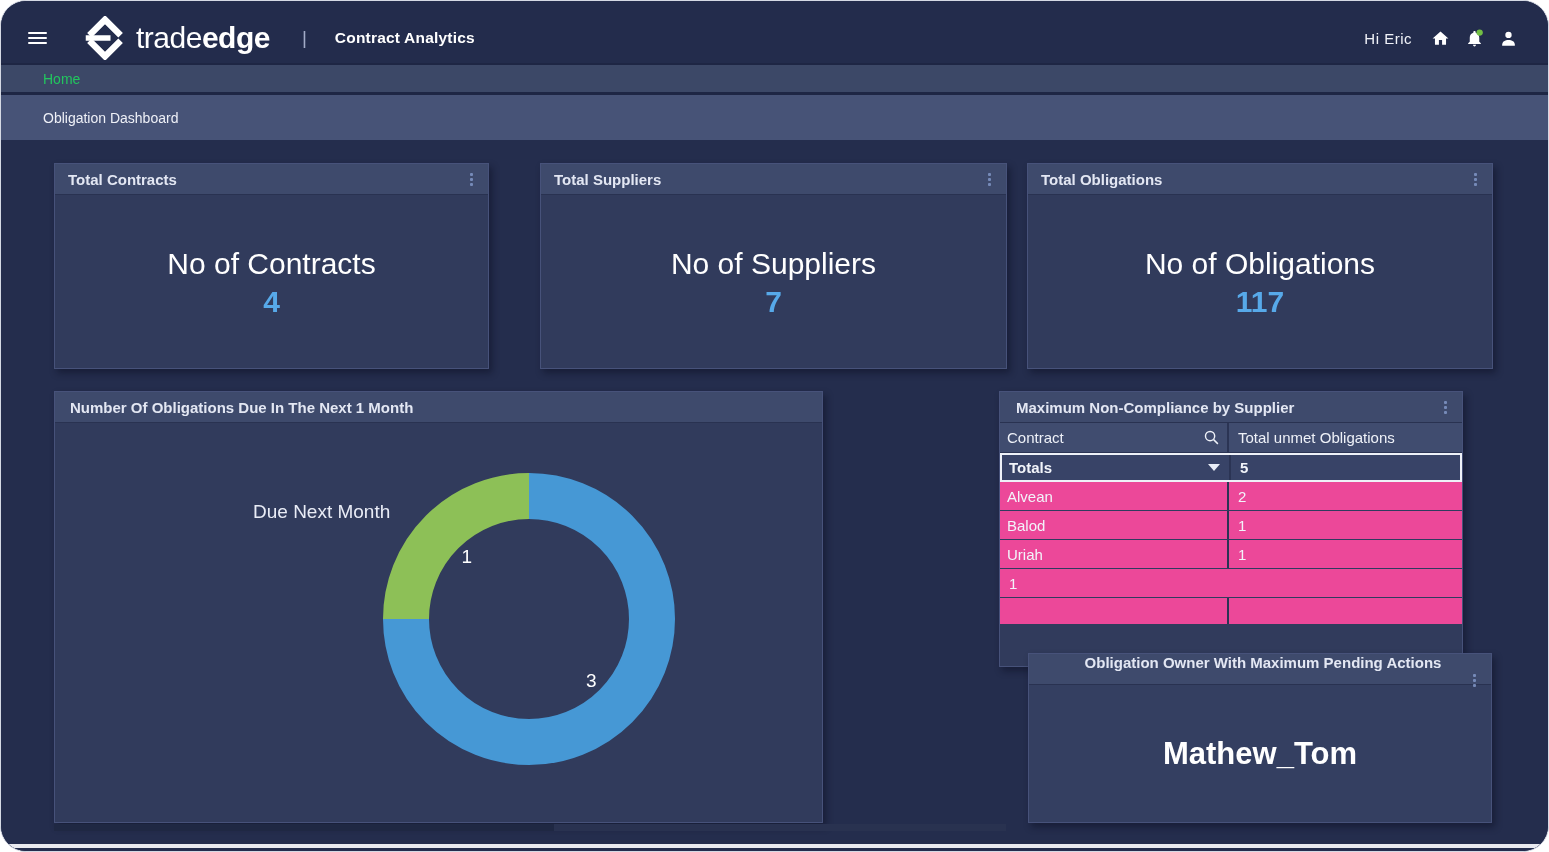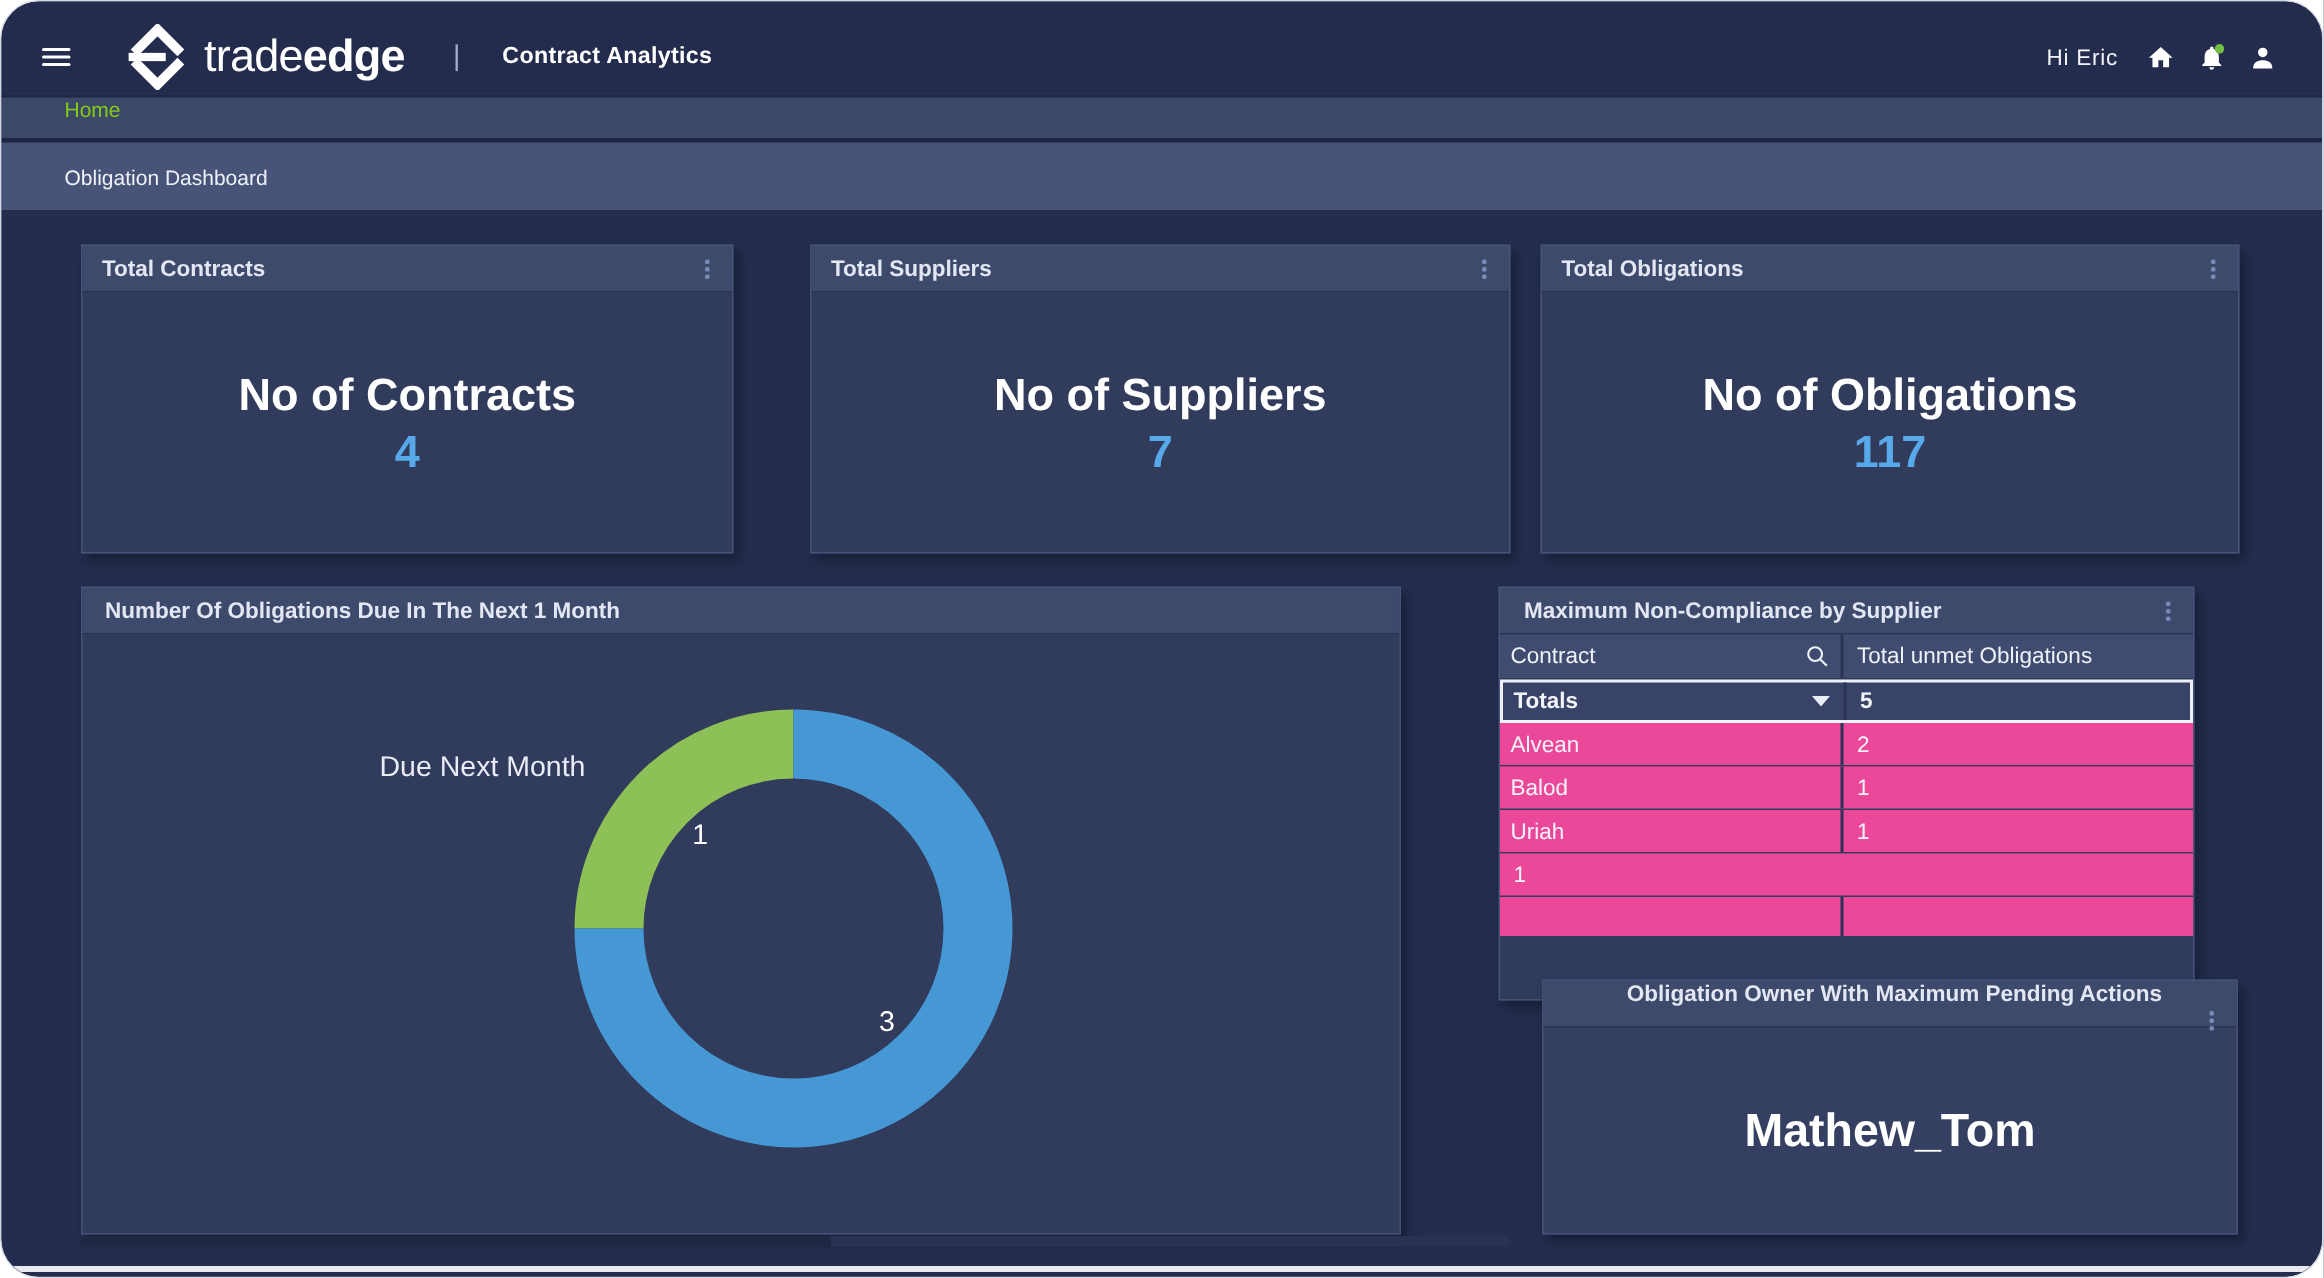--- a/index.html
+++ b/index.html
@@ -21,22 +21,22 @@
   .brand-text { font-size:30px; color:#fff; letter-spacing:-0.5px; }
   .brand-text .bold { font-weight:bold; }
   .nav-sep { color:#b9c2dd; font-size:19px; margin:0 28px 0 32px; opacity:.85; }
   .nav-title { font-size:15.5px; font-weight:bold; letter-spacing:.2px; color:#fff; }
   .nav-right { margin-left:auto; display:flex; align-items:center; gap:15px; }
   .greeting { font-size:15px; color:#f0f2f8; margin-right:4px; letter-spacing:.5px; }
   .nav-icon { width:19px; height:19px; display:block; cursor:pointer; }
   
   .bar-home {
     height:29px; background:#3c4867; border-top:2px solid #1e2644;
-    display:flex; align-items:flex-start; padding-left:42px;
-    color:#84cc16; font-size:14px;
+    display:flex; align-items:center; padding-left:42px;
+    color:#22c55e; font-size:14px;
   }
   .bar-page {
     height:48px; background:#475377; border-top:3px solid #1e2644;
     display:flex; align-items:center; padding-left:42px;
     color:#eef0f7; font-size:14px;
   }
   
   .content { position:relative; height:713px; background:#242d4d; overflow:hidden; }
   .card {
     position:absolute; background:#313b5c; border:1px solid #47527a;
@@ -47,21 +47,21 @@
     display:flex; align-items:center; padding:0 10px 0 13px;
     color:#e3e7f3; font-size:15px; font-weight:bold;
   }
   .kebab { margin-left:auto; display:flex; flex-direction:column; gap:2px; padding:3px 5px; cursor:pointer; }
   .kebab i { width:3px; height:3px; background:#8095c6; border-radius:1px; opacity:.85; display:block; }
   
   .kpi-body {
     height:173px; display:flex; flex-direction:column; align-items:center;
     justify-content:center; gap:4px; transform:translateY(-6px); padding-top:14px;
   }
-  .kpi-label { font-size:30px; font-weight:bold; color:#ffffff; }
+  .kpi-label { font-size:30px; font-weight:normal; color:#ffffff; }
   .kpi-value { font-size:30px; font-weight:bold; }
   
   .donut-body { position:relative; height:400px; }
   .series-label { position:absolute; left:198px; top:78px; font-size:19px; color:#e9ecf6; }
   #donut-svg { position:absolute; left:324px; top:46px; }
   .hscroll-track { position:absolute; left:53px; top:684px; width:952px; height:7px; background:#293250; }
   .hscroll-thumb { position:absolute; left:0; top:0; width:500px; height:7px; background:#1f2843; }
   
   .thead { display:flex; height:30px; background:#404c6f; border-bottom:1px solid #2b3454; }
   .trow  { display:flex; height:29px; background:#ec4899; border-bottom:1px solid #313b5f; }
@@ -167,21 +167,21 @@
             <i></i>
             <i></i>
           </span>
       </div>
       <div class="kpi-body">
         <span class="kpi-label">No of Obligations</span>
         <span class="kpi-value" style="color: rgb(87, 169, 233);">117</span>
       </div>
     </section>
 
-    <section class="card" style="left:53px; top:251px; width:880px; height:432px;">
+    <section class="card" style="left:53px; top:251px; width:769px; height:432px;">
       <div class="card-header" style="padding-left:15px;">
         <span>Number Of Obligations Due In The Next 1 Month</span>
       </div>
       <div class="donut-body">
         <span class="series-label">Due Next Month</span>
         <svg id="donut-svg" width="300" height="300" viewBox="0 0 300 300">
             <path d="M 150 27 A 123 123 0 0 0 27 149.99999999999997" fill="none" stroke="#8dc057" stroke-width="46"></path>
             <text x="87.77460325558383" y="93.77460325558381" fill="#ffffff" font-size="19" text-anchor="middle">1</text>
             <path d="M 27 149.99999999999997 A 123 123 0 1 0 150.00000000000003 27" fill="none" stroke="#4698d5" stroke-width="46"></path>
             <text x="212.22539674441617" y="218.2253967444162" fill="#ffffff" font-size="19" text-anchor="middle">3</text>

